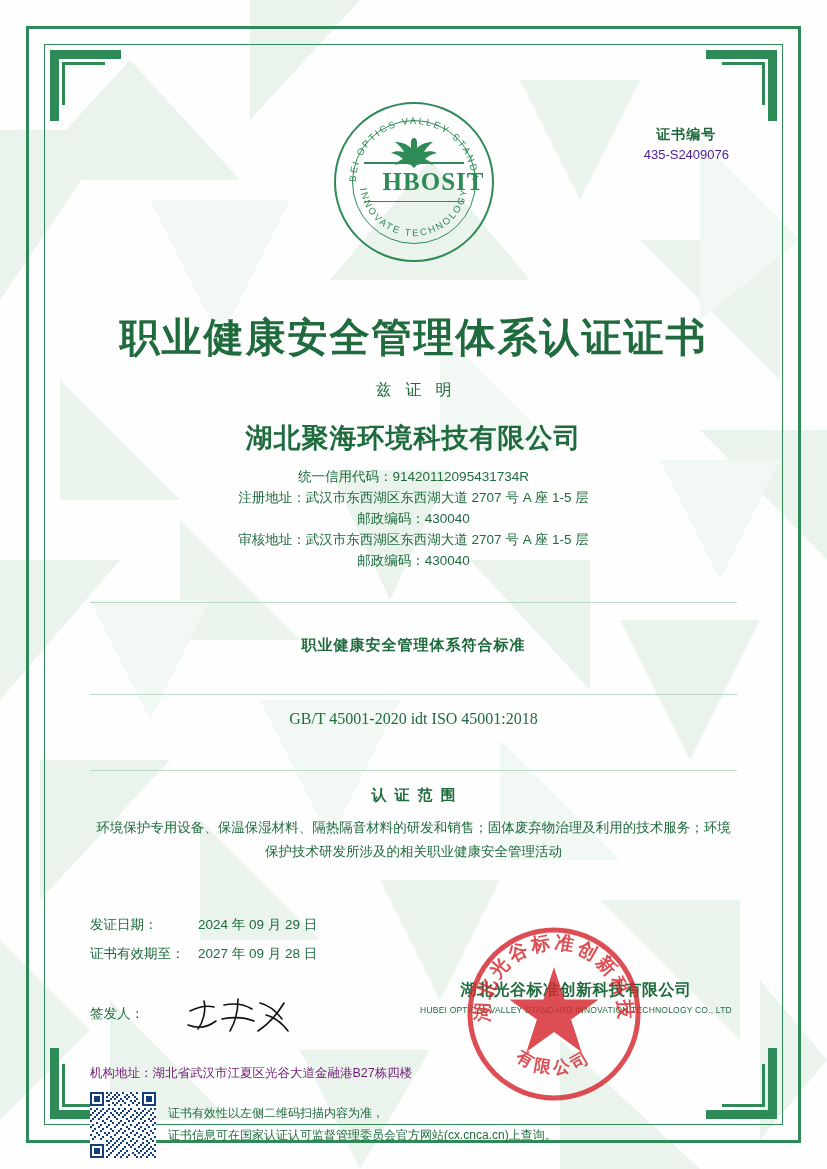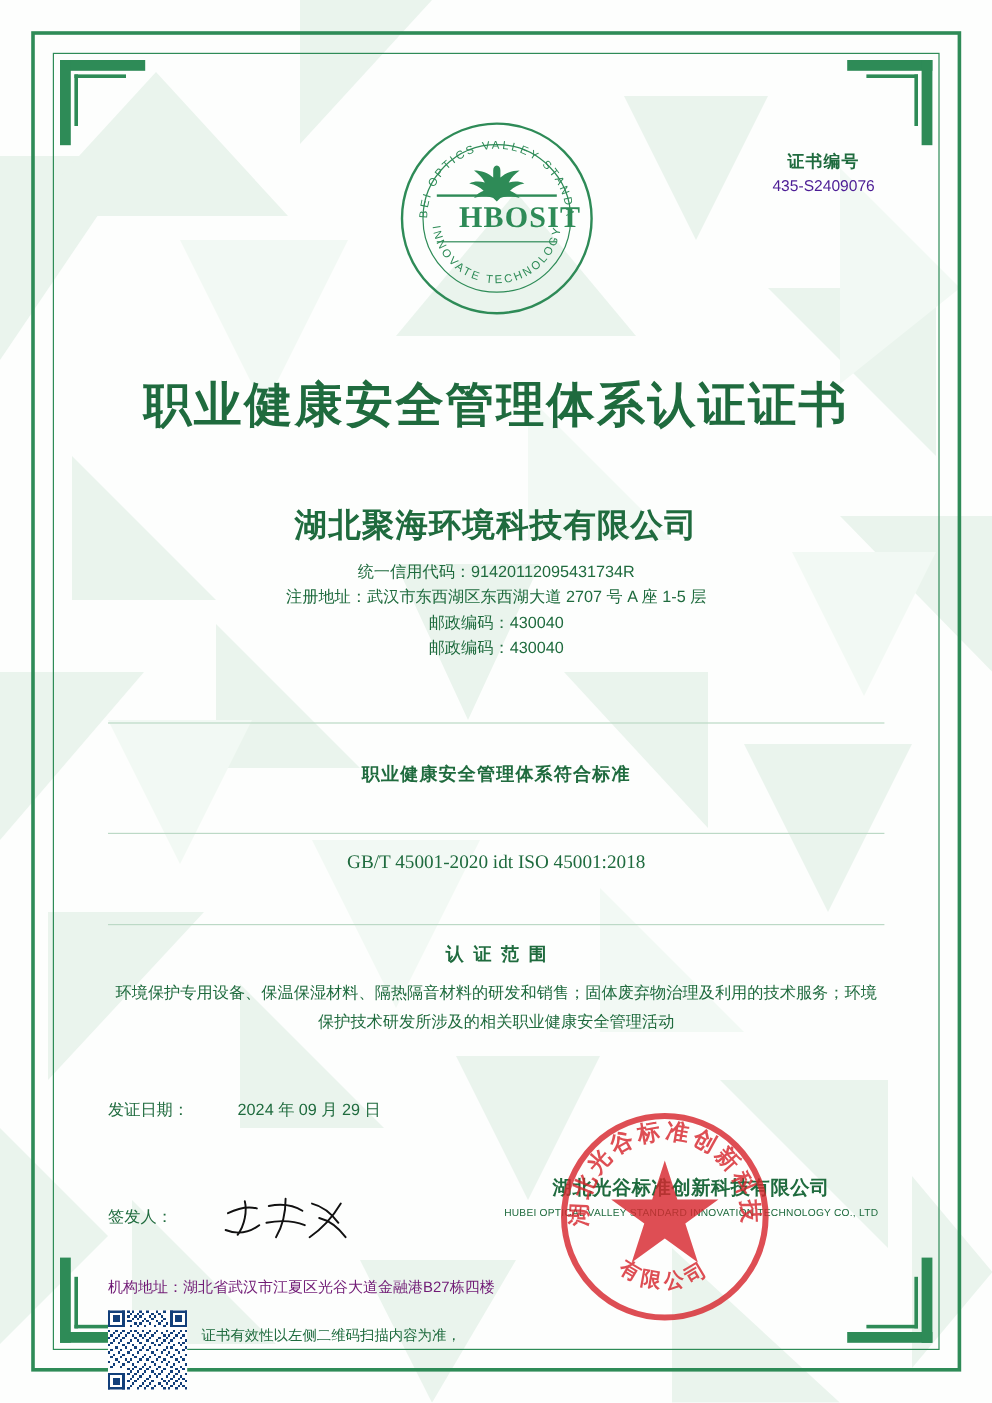--- a/index.html
+++ b/index.html
@@ -419,48 +419,55 @@
         <g fill="#2e8b57">
           <path d="M27 2 c-2 0 -3 2 -3 4 l0 6 c-4 -4 -10 -6 -16 -6 c4 3 7 6 9 10 c-5 -1 -9 -1 -13 1 c5 1 9 3 12 6 c-3 1 -6 3 -8 6 c6 -2 11 -2 16 0 l3 3 l3 -3 c5 -2 10 -2 16 0 c-2 -3 -5 -5 -8 -6 c3 -3 7 -5 12 -6 c-4 -2 -8 -2 -13 -1 c2 -4 5 -7 9 -10 c-6 0 -12 2 -16 6 l0 -6 c0 -2 -1 -4 -3 -4 z"></path>
         </g>
       </svg>
       <div class="logo-bar top"></div>
       <div class="logo-bar bot"></div>
       <div class="logo-name">HBOSIT</div>
     </div>
 
     <div class="main-title">职业健康安全管理体系认证证书</div>
+    <div class="hereby">兹证明</div>
     <div class="company">湖北聚海环境科技有限公司</div>
 
     <div class="info-list">
       <div class="info-row">
         <span class="k">统一信用代码：</span><span class="v">91420112095431734R</span>
       </div>
       <div class="info-row">
         <span class="k">注册地址：</span><span class="v">武汉市东西湖区东西湖大道 2707 号 A 座 1-5 层</span>
       </div>
       <div class="info-row">
         <span class="k">邮政编码：</span><span class="v">430040</span>
       </div>
       <div class="info-row">
+        <span class="k">审核地址：</span><span class="v">武汉市东西湖区东西湖大道 2707 号 A 座 1-5 层</span>
+      </div>
+      <div class="info-row">
         <span class="k">邮政编码：</span><span class="v">430040</span>
       </div>
     </div>
 
     <div class="divider d1"></div>
     <div class="std-title">职业健康安全管理体系符合标准</div>
     <div class="divider d2"></div>
     <div class="std-value">GB/T 45001-2020 idt ISO 45001:2018</div>
     <div class="divider d3"></div>
     <div class="scope-title">认证范围</div>
     <div class="scope-body">环境保护专用设备、保温保湿材料、隔热隔音材料的研发和销售；固体废弃物治理及利用的技术服务；环境保护技术研发所涉及的相关职业健康安全管理活动</div>
 
     <div class="dates">
       <div class="row">
         <span class="k">发证日期：</span><span class="v">2024 年 09 月 29 日</span>
+      </div>
+      <div class="row">
+        <span class="k">证书有效期至：</span><span class="v">2027 年 09 月 28 日</span>
       </div>
     </div>
 
     <div class="signer">签发人：</div>
     <svg class="signature" viewBox="0 0 110 44">
       <g fill="none" stroke="#111111" stroke-width="1.6" stroke-linecap="round">
         <path d="M6 16 C14 12 22 10 30 12"></path>
         <path d="M20 6 C22 14 20 26 14 34"></path>
         <path d="M4 30 C14 34 24 32 32 26"></path>
         <path d="M40 10 C50 8 60 9 68 14"></path>
@@ -740,20 +747,21 @@
             <rect x="23" y="32" width="1" height="1"></rect>
             <rect x="25" y="32" width="1" height="1"></rect>
             <rect x="28" y="32" width="1" height="1"></rect>
             <rect x="32" y="32" width="1" height="1"></rect>
         </g>
       </svg>
     </div>
 
     <div class="note">
       <div>证书有效性以左侧二维码扫描内容为准，</div>
+      <div>证书信息可在国家认证认可监督管理委员会官方网站(cx.cnca.cn)上查询。</div>
     </div>
 
     <div class="issuer">
       <div class="cn">湖北光谷标准创新科技有限公司</div>
       <div class="en">HUBEI OPTICAL VALLEY STANDARD INNOVATION TECHNOLOGY CO., LTD</div>
     </div>
 
     <svg class="seal" viewBox="0 0 178 178">
       <g opacity="0.82">
         <circle cx="89" cy="89" r="84" fill="none" stroke="#d7282f" stroke-width="5"></circle>

